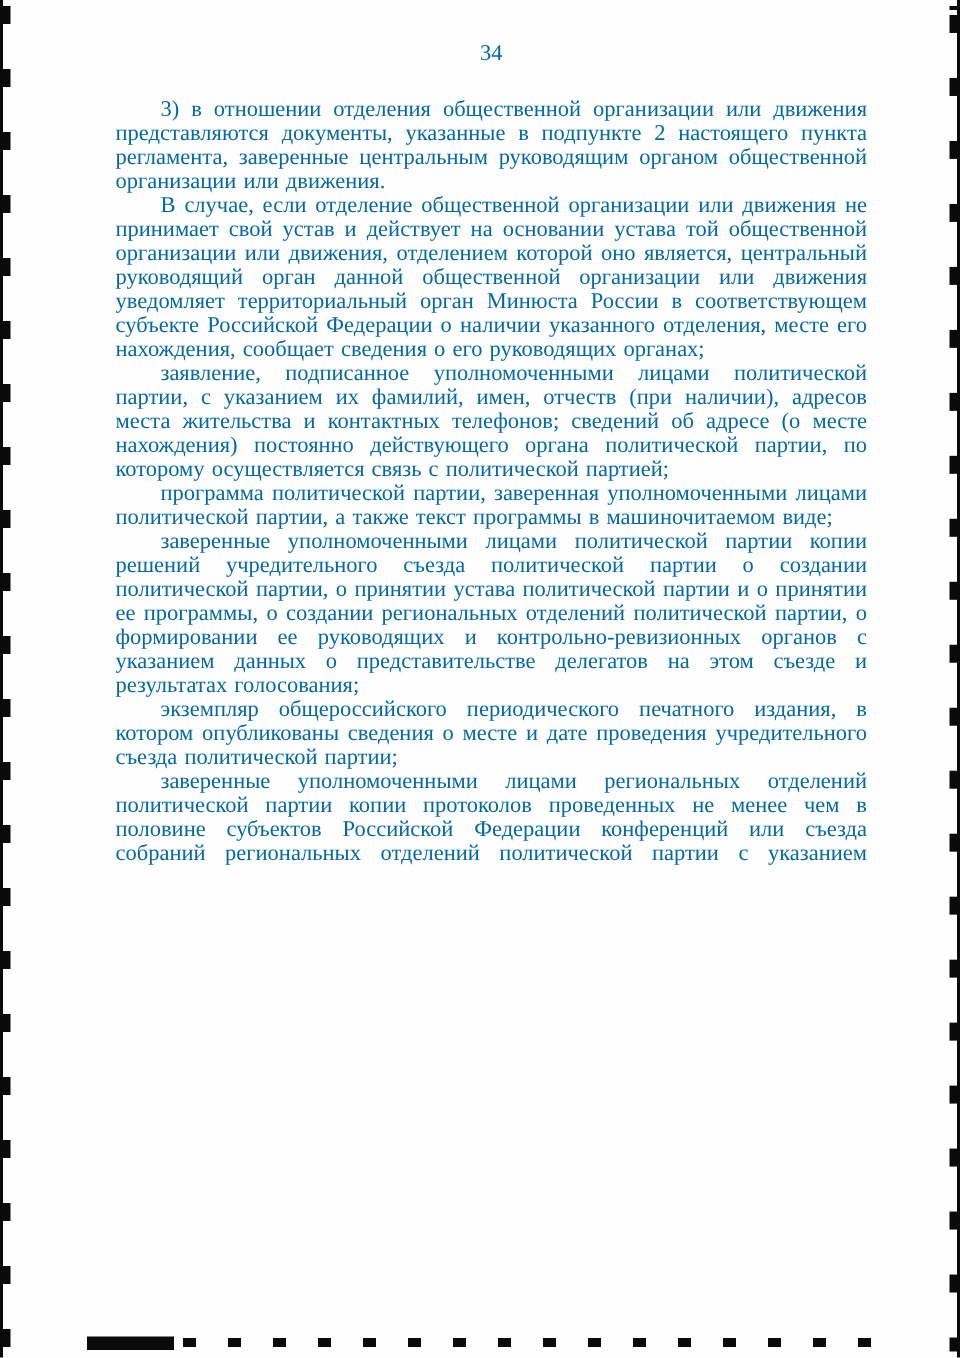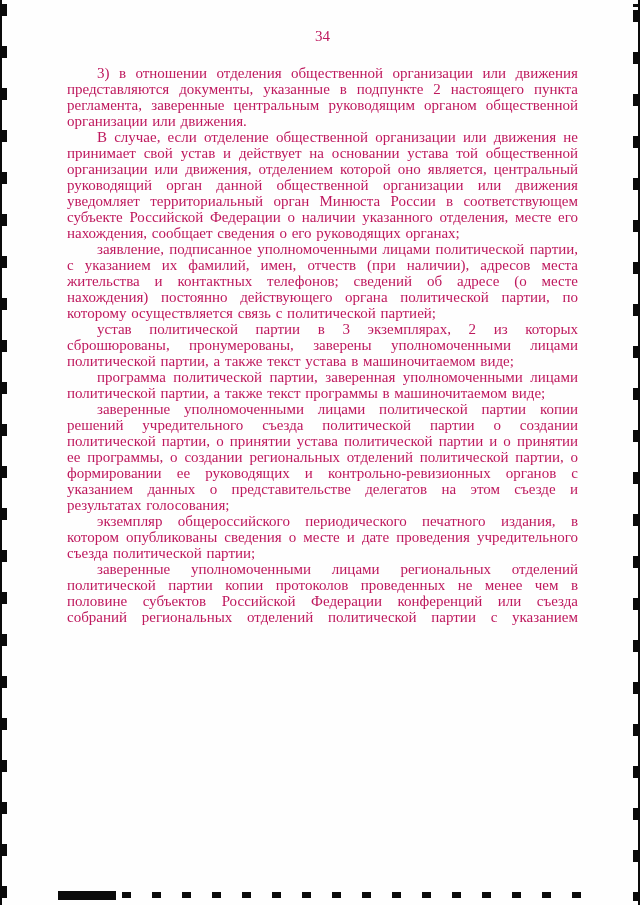--- a/index.html
+++ b/index.html
@@ -59,24 +59,24 @@
     height: 6px;
     background: repeating-linear-gradient(
       to right,
       #0a0a0a 0px, #0a0a0a 9px,
       transparent 9px, transparent 30px
     );
   }
   
   .content {
     position: absolute;
-    left: 67px;
+    left: 77px;
     right: 62px;
     top: 28px;
-    color: #be185d;
+    color: #0369a1;
   }
   .page-number {
     text-align: center;
     font-size: 15px;
     margin: 0 0 20px 0;
   }
   .content p {
     margin: 0;
     font-size: 15px;
     line-height: 16px;
@@ -99,21 +99,20 @@
   <div class="edge-ticks right"></div>
   <div class="bottom-bar"></div>
   <div class="bottom-dashes"></div>
 
   <div class="content">
     <div class="page-number">34</div>
     <div id="paragraphs">
         <p>3) в отношении отделения общественной организации или движения представляются документы, указанные в подпункте 2 настоящего пункта регламента, заверенные центральным руководящим органом общественной организации или движения.</p>
         <p>В случае, если отделение общественной организации или движения не принимает свой устав и действует на основании устава той общественной организации или движения, отделением которой оно является, центральный руководящий орган данной общественной организации или движения уведомляет территориальный орган Минюста России в соответствующем субъекте Российской Федерации о наличии указанного отделения, месте его нахождения, сообщает сведения о его руководящих органах;</p>
         <p>заявление, подписанное уполномоченными лицами политической партии, с указанием их фамилий, имен, отчеств (при наличии), адресов места жительства и контактных телефонов; сведений об адресе (о месте нахождения) постоянно действующего органа политической партии, по которому осуществляется связь с политической партией;</p>
-        <p>устав политической партии в 3 экземплярах, 2 из которых сброшюрованы, пронумерованы, заверены уполномоченными лицами политической партии, а также текст устава в машиночитаемом виде;</p>
         <p>программа политической партии, заверенная уполномоченными лицами политической партии, а также текст программы в машиночитаемом виде;</p>
         <p>заверенные уполномоченными лицами политической партии копии решений учредительного съезда политической партии о создании политической партии, о принятии устава политической партии и о принятии ее программы, о создании региональных отделений политической партии, о формировании ее руководящих и контрольно-ревизионных органов с указанием данных о представительстве делегатов на этом съезде и результатах голосования;</p>
         <p>экземпляр общероссийского периодического печатного издания, в котором опубликованы сведения о месте и дате проведения учредительного съезда политической партии;</p>
         <p class="last">заверенные уполномоченными лицами региональных отделений политической партии копии протоколов проведенных не менее чем в половине субъектов Российской Федерации конференций или съезда собраний региональных отделений политической партии с указанием</p>
       </div>
   </div>
 
 </div>
 
 </body></html>

